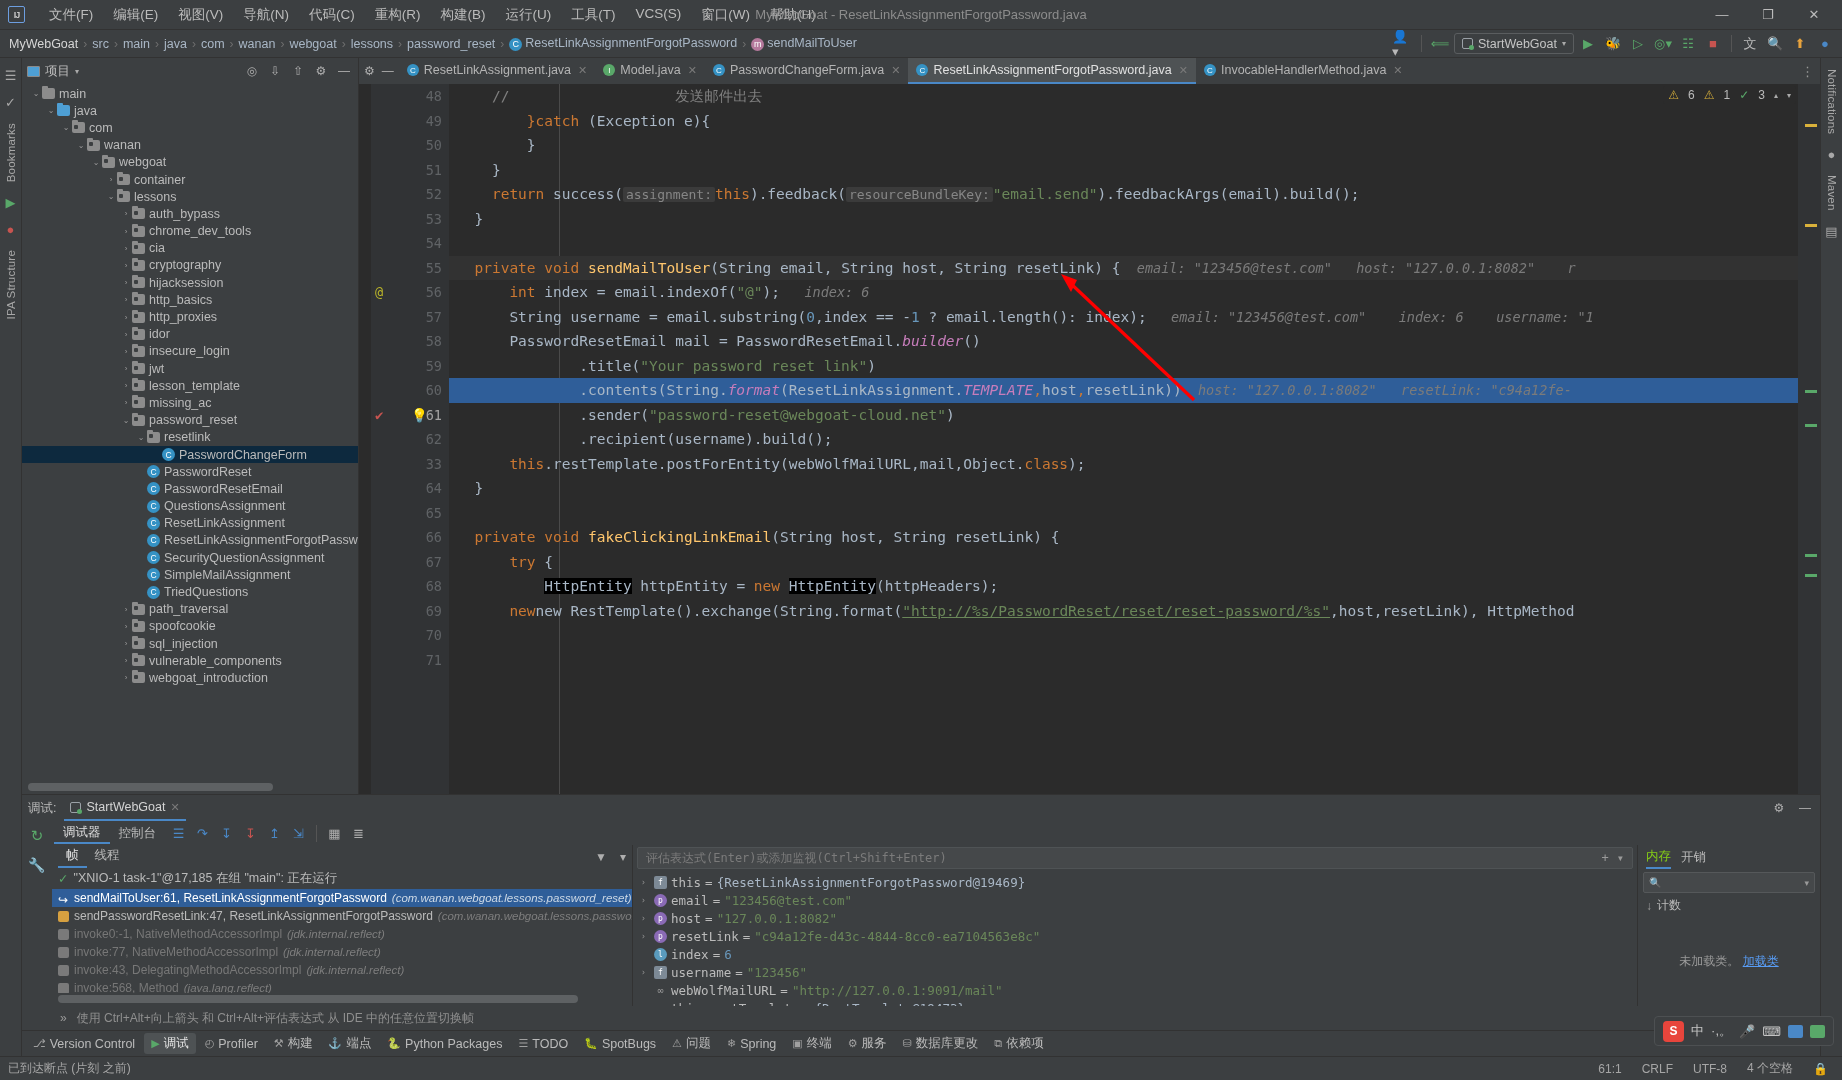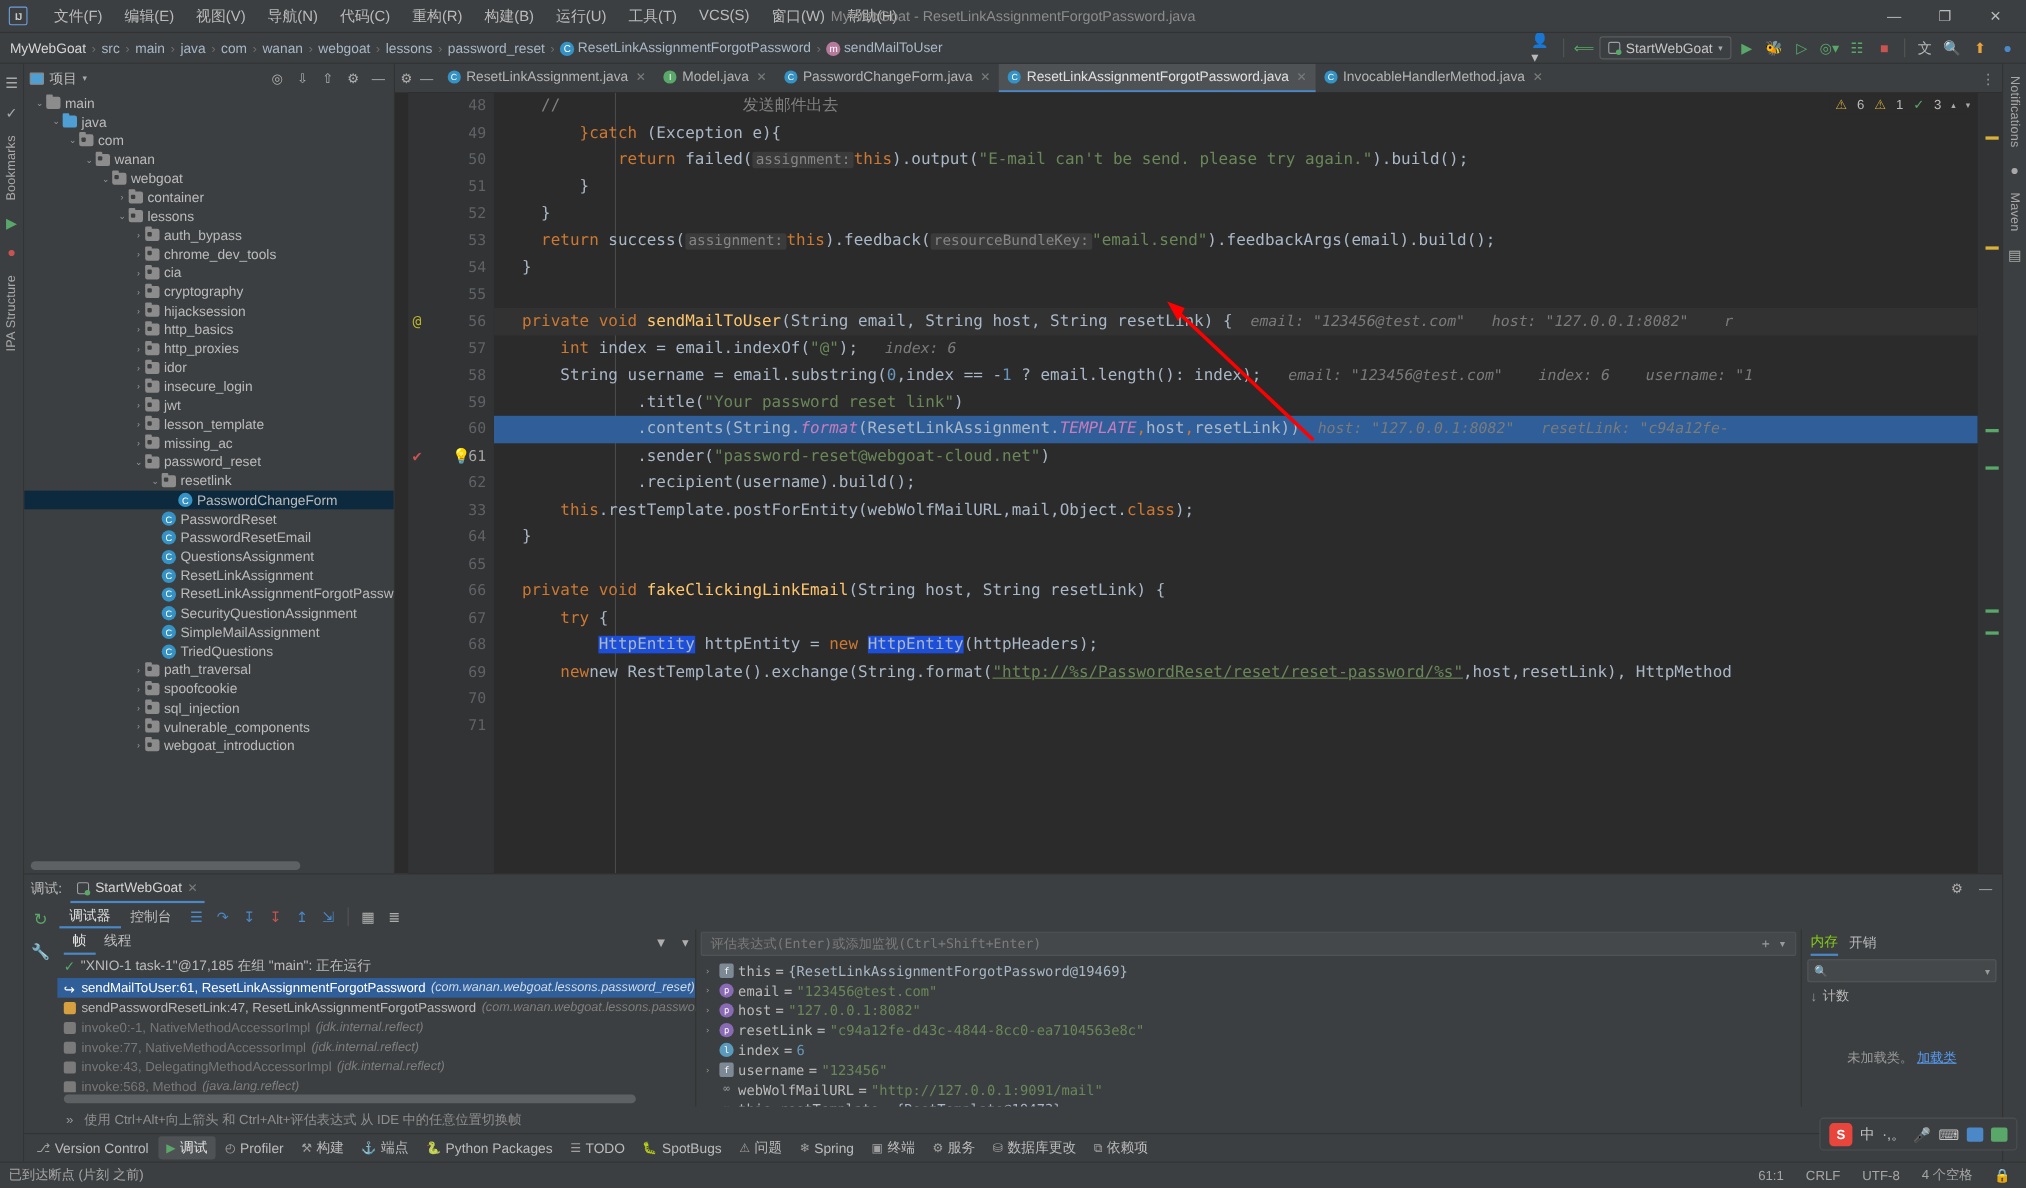--- a/index.html
+++ b/index.html
@@ -133,21 +133,21 @@
     font-family: "DejaVu Sans Mono", monospace; font-size: 14.5px;
   }
   .cline { height: 24.5px; line-height: 24.5px; white-space: pre; padding-left: 8px; position: relative; }
   .cline.hl { background: #2f5e99; }
   .cline.hl2 { background: #323232; }
   .kw { color: #cc7832; } .str { color: #6a8759; } .num { color: #6897bb; }
   .cmt { color: #808080; } .fn { color: #ffc66d; } .stat { color: #c77dbb; font-style: italic; }
   .plain { color: #a9b7c6; }
   .hint { color: #7b7b7b; font-style: italic; font-size: 13.5px; }
   .hintbox { background: #3b3b3b; color: #868686; padding: 0 3px; border-radius: 2px; font-style: normal; font-size: 13px; }
-  .srch { background: #1d4ed8; }
+  .srch { background: #000000; }
   .ulink { color: #6a8759; text-decoration: underline; }
   .indentline { position: absolute; top: 0; bottom: 0; width: 1px; background: #4a4a4a; }
 
   .arrow-svg { position: absolute; left: 0; top: 0; width: 100%; height: 100%; pointer-events: none; }
 
   .rgutter { width: 22px; background: #313335; flex: 0 0 22px; position: relative; }
   .rg-mark { position: absolute; right: 3px; width: 12px; height: 3px; }
   .insp-head {
     position: absolute; top: 2px; right: 24px; display: flex; align-items: center; gap: 9px;
     font-size: 12px; color: #bbb; z-index: 6; background: #2b2b2b; padding: 2px 5px; border-radius: 3px;
@@ -596,36 +596,36 @@
                 <div class="gln"><span>70</span></div>
                 <div class="gln"><span>71</span></div>
               </div>
             <div class="code">
               <div class="indentline" style="left:110px"></div>
 
               <div class="cline"><span class="cmt">    </span><span class="cmt">//</span><span class="cmt">                   </span><span class="cmt">发送邮件出去</span></div>
 
               <div class="cline"><span class="plain">        </span><span class="kw">}</span><span class="kw">catch</span><span class="plain"> (Exception e){</span></div>
 
-              <div class="cline"><span class="plain">            </span><span class="kw">return</span><span class="plain"> </span><span class="plain">failed(</span><span class="hintbox">assignment:</span><span class="kw">this</span><span class="plain">).output(</span><span class="str">"E-mail can't be send. please try again."</span><span class="plain">).build();</span></div>
 
               <div class="cline"><span class="plain">        }</span></div>
               <div class="cline"><span class="plain">    }</span></div>
 
               <div class="cline"><span class="plain">    </span><span class="kw">return</span><span class="plain"> </span><span class="plain">success(</span><span class="hintbox">assignment:</span><span class="kw">this</span><span class="plain">).feedback(</span><span class="hintbox">resourceBundleKey:</span><span class="str">"email.send"</span><span class="plain">).feedbackArgs(email).build();</span></div>
 
               <div class="cline"><span class="plain">  }</span></div>
               <div class="cline"></div>
 
               <div class="cline hl2"><span class="plain">  </span><span class="kw">private void</span><span class="plain"> </span><span class="fn">sendMailToUser</span><span class="plain">(String email, String host, String resetLink) {</span><span class="hint">  </span><span class="hint">email: "123456@test.com"</span><span class="hint">   </span><span class="hint">host: "127.0.0.1:8082"</span><span class="hint">    </span><span class="hint">r</span></div>
 
               <div class="cline"><span class="plain">      </span><span class="kw">int</span><span class="plain"> index = email.indexOf(</span><span class="str">"@"</span><span class="plain">);</span><span class="hint">   </span><span class="hint">index: 6</span></div>
 
               <div class="cline"><span class="plain">      String username = email.substring(</span><span class="num">0</span><span class="plain">,index == -</span><span class="num">1</span><span class="plain"> ? email.length(): index);</span><span class="hint">   </span><span class="hint">email: "123456@test.com"</span><span class="hint">    </span><span class="hint">index: 6</span><span class="hint">    </span><span class="hint">username: "1</span></div>
 
+              <div class="cline"><span class="plain">      PasswordResetEmail mail = PasswordResetEmail.</span><span class="stat">builder</span><span class="plain">()</span></div>
 
               <div class="cline"><span class="plain">              .title(</span><span class="str">"Your password reset link"</span><span class="plain">)</span></div>
 
               <div class="cline hl"><span class="plain">              .contents(String.</span><span class="stat">format</span><span class="plain">(ResetLinkAssignment.</span><span class="stat">TEMPLATE</span><span class="kw">,</span><span class="plain">host</span><span class="kw">,</span><span class="plain">resetLink))</span><span class="hint">  </span><span class="hint">host: "127.0.0.1:8082"</span><span class="hint">   </span><span class="hint">resetLink: "c94a12fe-</span></div>
 
               <div class="cline"><span class="plain">              .sender(</span><span class="str">"password-reset@webgoat-cloud.net"</span><span class="plain">)</span></div>
 
               <div class="cline"><span class="plain">              .recipient(username).build();</span></div>
 
               <div class="cline"><span class="plain">      </span><span class="kw">this</span><span class="plain">.restTemplate.postForEntity(webWolfMailURL,mail,Object.</span><span class="kw">class</span><span class="plain">);</span></div>

